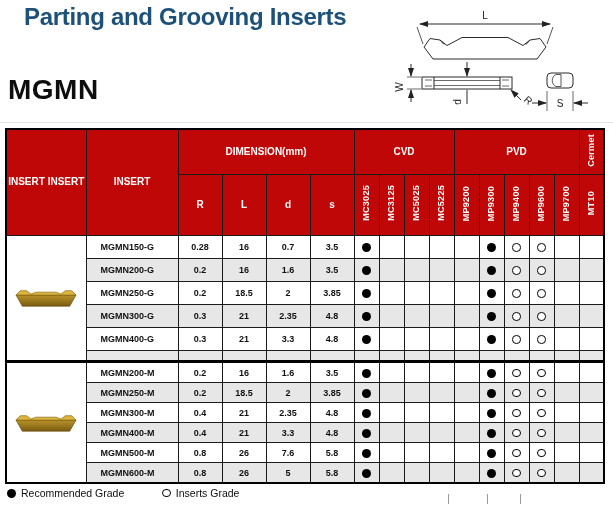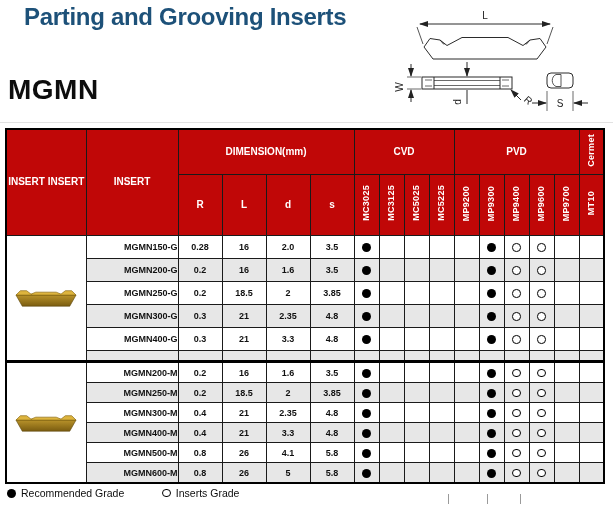--- a/index.html
+++ b/index.html
@@ -38,21 +38,21 @@
     font-size:9px;letter-spacing:0.3px;white-space:nowrap;
   }
   .spec td{
     font-size:9px;font-weight:bold;color:#101010;text-align:center;vertical-align:middle;
     background:#fff;
   }
   .spec tr.g0 td{height:22px;}
   .spec tr.g1 td{height:19px;}
   .spec tr.alt td{background:var(--alt);}
   .spec td.shape-cell{background:#fff;}
-  .spec td.model-cell{text-align:right;padding-left:14px;}
+  .spec td.model-cell{text-align:left;padding-left:14px;}
   .spec tr.gap-row td{height:9px;background:var(--alt);border-bottom:3px solid #000;}
   .spec td.shape-g1{border-bottom:3px solid #000;}
 
   .dot-filled{display:inline-block;width:9px;height:9px;border-radius:50%;background:#000;vertical-align:middle;}
   .dot-open{display:inline-block;width:6.5px;height:6.5px;border-radius:50%;background:#fff;border:1.7px solid #000;vertical-align:middle;}
 
   .legend{position:absolute;left:7px;top:487px;display:flex;gap:38px;align-items:flex-start;
     font-size:10.5px;color:#0d0d0d;}
   .legend .item{display:flex;align-items:center;gap:5px;}
 
@@ -168,21 +168,21 @@
                 <stop offset="1" stop-color="#7a5c10"></stop>
               </linearGradient>
             </defs>
             <polygon points="1,9 63,9 56.5,20.5 7.5,20.5" fill="url(#gb)" stroke="#5a430b" stroke-width="0.6"></polygon>
             <polygon points="1,9 5.5,4.5 12,4.5 16.5,8 21.5,6 42.5,6 47.5,8 52,4.5 58.5,4.5 63,9" fill="#ddb43e" stroke="#8a6a14" stroke-width="0.7"></polygon>
             <line x1="16.5" y1="8" x2="18" y2="9" stroke="#8a6a14" stroke-width="0.5"></line>
           </svg></td>
         <td class="model-cell">MGMN150-G</td>
         <td>0.28</td>
         <td>16</td>
-        <td>2.0</td>
+        <td>0.7</td>
         <td>3.5</td>
         <td><span class="dot-filled"></span></td>
         <td></td>
         <td></td>
         <td></td>
         <td></td>
         <td><span class="dot-filled"></span></td>
         <td><span class="dot-open"></span></td>
         <td><span class="dot-open"></span></td>
         <td></td>
@@ -349,21 +349,21 @@
         <td><span class="dot-filled"></span></td>
         <td><span class="dot-open"></span></td>
         <td><span class="dot-open"></span></td>
         <td></td>
         <td></td>
       </tr>
       <tr class="g1">
         <td class="model-cell">MGMN500-M</td>
         <td>0.8</td>
         <td>26</td>
-        <td>4.1</td>
+        <td>7.6</td>
         <td>5.8</td>
         <td><span class="dot-filled"></span></td>
         <td></td>
         <td></td>
         <td></td>
         <td></td>
         <td><span class="dot-filled"></span></td>
         <td><span class="dot-open"></span></td>
         <td><span class="dot-open"></span></td>
         <td></td>

